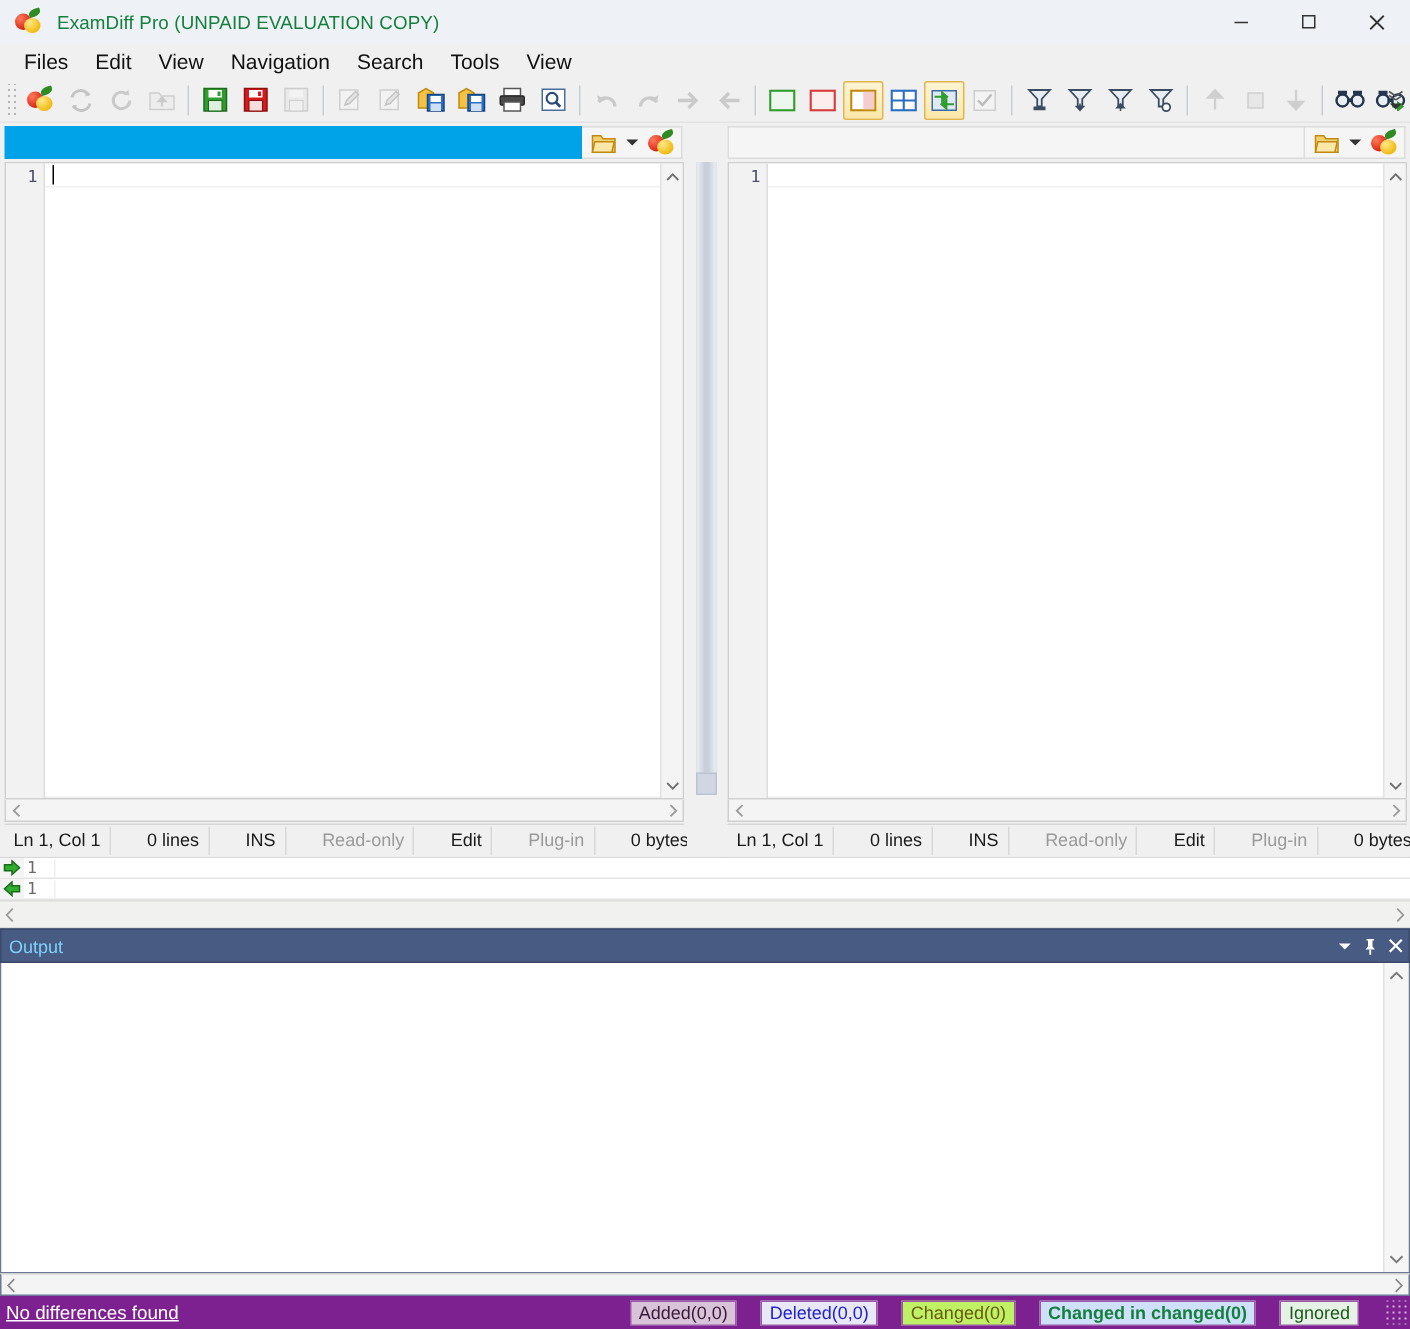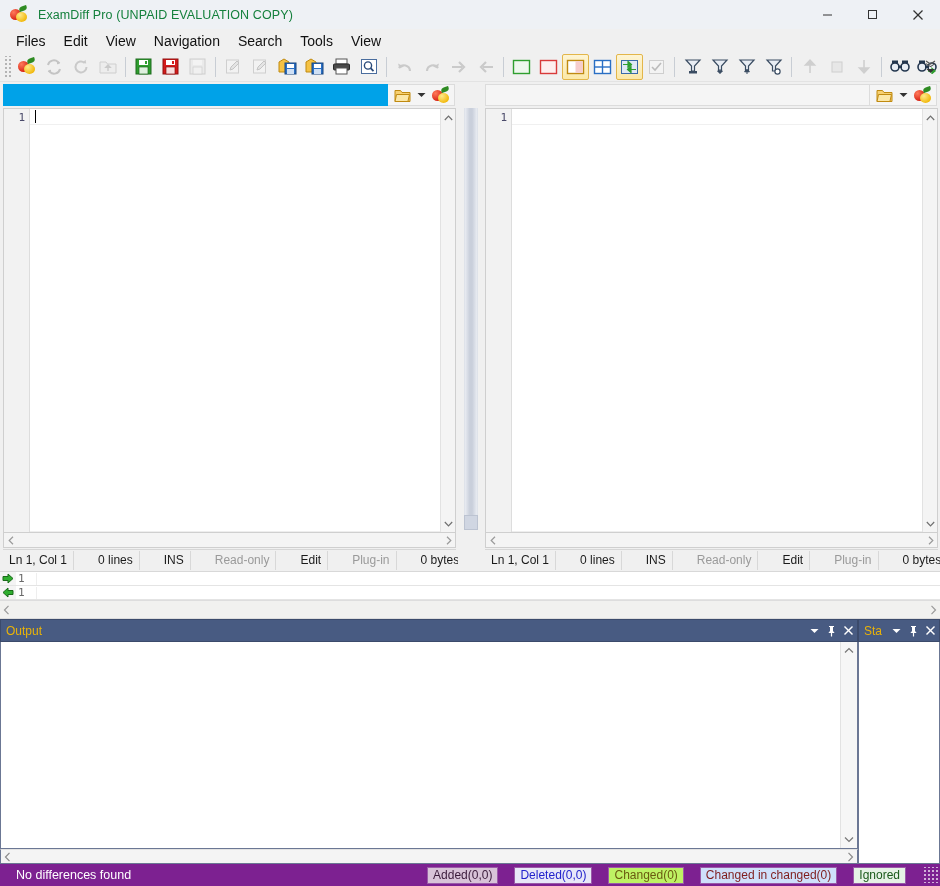--- a/index.html
+++ b/index.html
@@ -445,21 +445,21 @@
     min-height: 0;
   }
   .dock.output { flex: 1 1 auto; }
   .dock.statuspanel { width: 82px; flex: 0 0 auto; }
   .dock-header {
     height: 23px;
     background: #485b82;
     display: flex;
     align-items: center;
     flex: 0 0 auto;
-    color: #eab308;
+    color: #7dd3fc;
     font-size: 12px;
     padding-left: 5px;
     border: 1px solid #3b4a6b;
     box-sizing: border-box;
   }
   .dock-title {
     flex: 1 1 auto;
     white-space: nowrap;
     overflow: hidden;
   }
@@ -512,23 +512,24 @@
     height: 22px;
     background: #7b1f8f;
     background: #7d2191;
     display: flex;
     align-items: center;
     flex: 0 0 auto;
     color: #ffffff;
     font-size: 12.5px;
   }
   .statusbar .msg {
-    padding-left: 16px;
+    padding-left: 4px;
     flex: 1 1 auto;
     white-space: nowrap;
+    text-decoration: underline;
   }
   .badge {
     height: 17px;
     line-height: 15px;
     padding: 0 5px;
     margin-right: 16px;
     font-size: 12px;
     border: 1px solid;
     box-sizing: border-box;
     white-space: nowrap;
@@ -1061,50 +1062,25 @@
             </svg>
         </div>
         <div class="scroll-arrow">
           <svg class="ico" width="7" height="10" viewBox="0 0 7 10">
               <path d="M1.5 0.8L5.5 5l-4 4.2" fill="none" stroke="#8a8a8a" stroke-width="1.2"></path>
             </svg>
         </div>
       </div>
     </div>
 
-    <div class="dock statuspanel">
-      <div class="dock-header">
-        <div class="dock-title">Sta</div>
-        <div class="dock-btn">
-          <svg class="ico" width="9" height="6" viewBox="0 0 9 6">
-              <path d="M0.5 1l4 4 4-4z" fill="#ffffff"></path>
-            </svg>
-        </div>
-        <div class="dock-btn">
-          <svg class="ico" width="11" height="12" viewBox="0 0 11 12">
-            <path d="M3 1h5v1H7v4l1.6 2H2.4L4 6V2H3z" fill="#ffffff"></path>
-            <line x1="5.5" y1="8" x2="5.5" y2="11.5" stroke="#ffffff" stroke-width="1.2"></line>
-          </svg>
-        </div>
-        <div class="dock-btn">
-          <svg class="ico" width="11" height="11" viewBox="0 0 11 11">
-              <line x1="1.5" y1="1.5" x2="9.5" y2="9.5" stroke="#ffffff" stroke-width="1.5"></line>
-              <line x1="9.5" y1="1.5" x2="1.5" y2="9.5" stroke="#ffffff" stroke-width="1.5"></line>
-            </svg>
-        </div>
-      </div>
-      <div class="dock-body">
-        <div class="dock-text"></div>
-      </div>
-    </div>
   </div>
 
   <div class="statusbar">
     <div class="msg">No differences found</div>
     <div class="badge" style="background:#d8c3d8;color:#3a1a3a;border-color:#9a5aa8;">Added(0,0)</div>
     <div class="badge" style="background:#e8e8f8;color:#2222cc;border-color:#9a5aa8;">Deleted(0,0)</div>
     <div class="badge" style="background:#bef264;color:#6a5a10;border-color:#9a5aa8;">Changed(0)</div>
-    <div class="badge" style="background:#cfe0fb;color:#7f1d1d;border-color:#9a5aa8;">Changed in changed(0)</div>
+    <div class="badge" style="background:#cfe0fb;color:#15803d;border-color:#9a5aa8;font-weight:bold;">Changed in changed(0)</div>
     <div class="badge" style="background:#e6f2e6;color:#1a5a1a;border-color:#9a5aa8;">Ignored</div>
     <div class="resize-grip"></div>
   </div>
 
 </div>
 
 </body></html>

